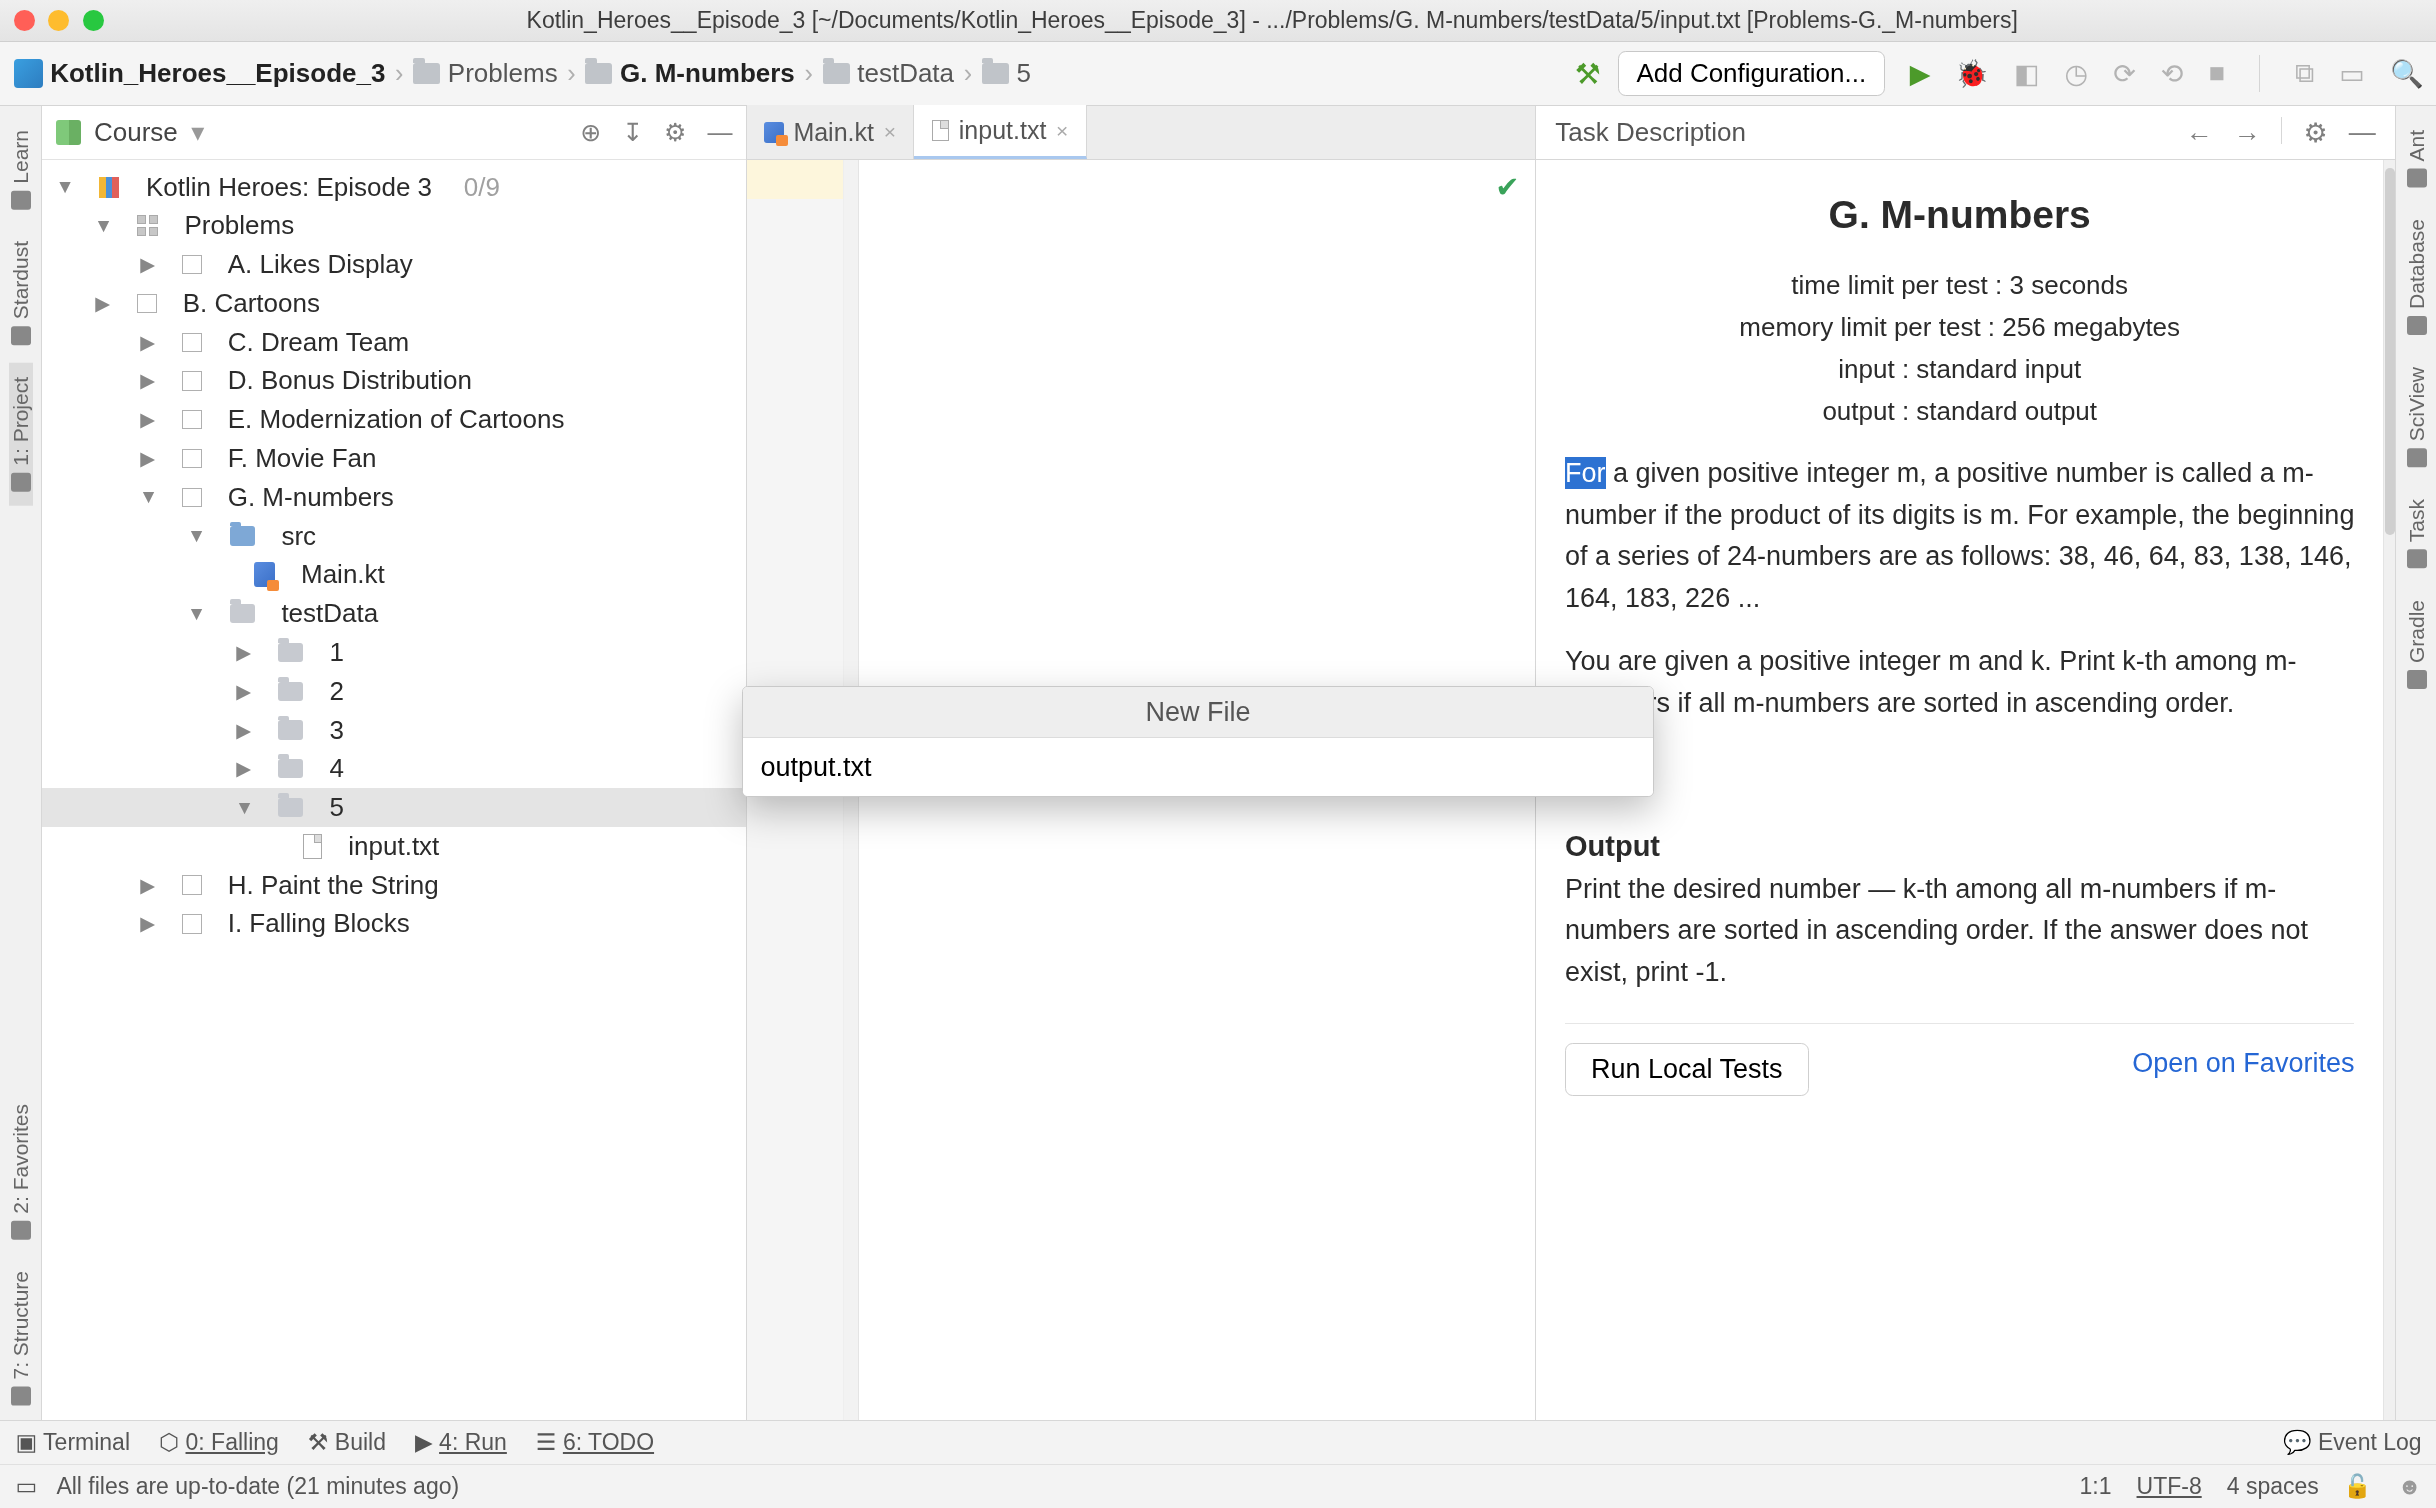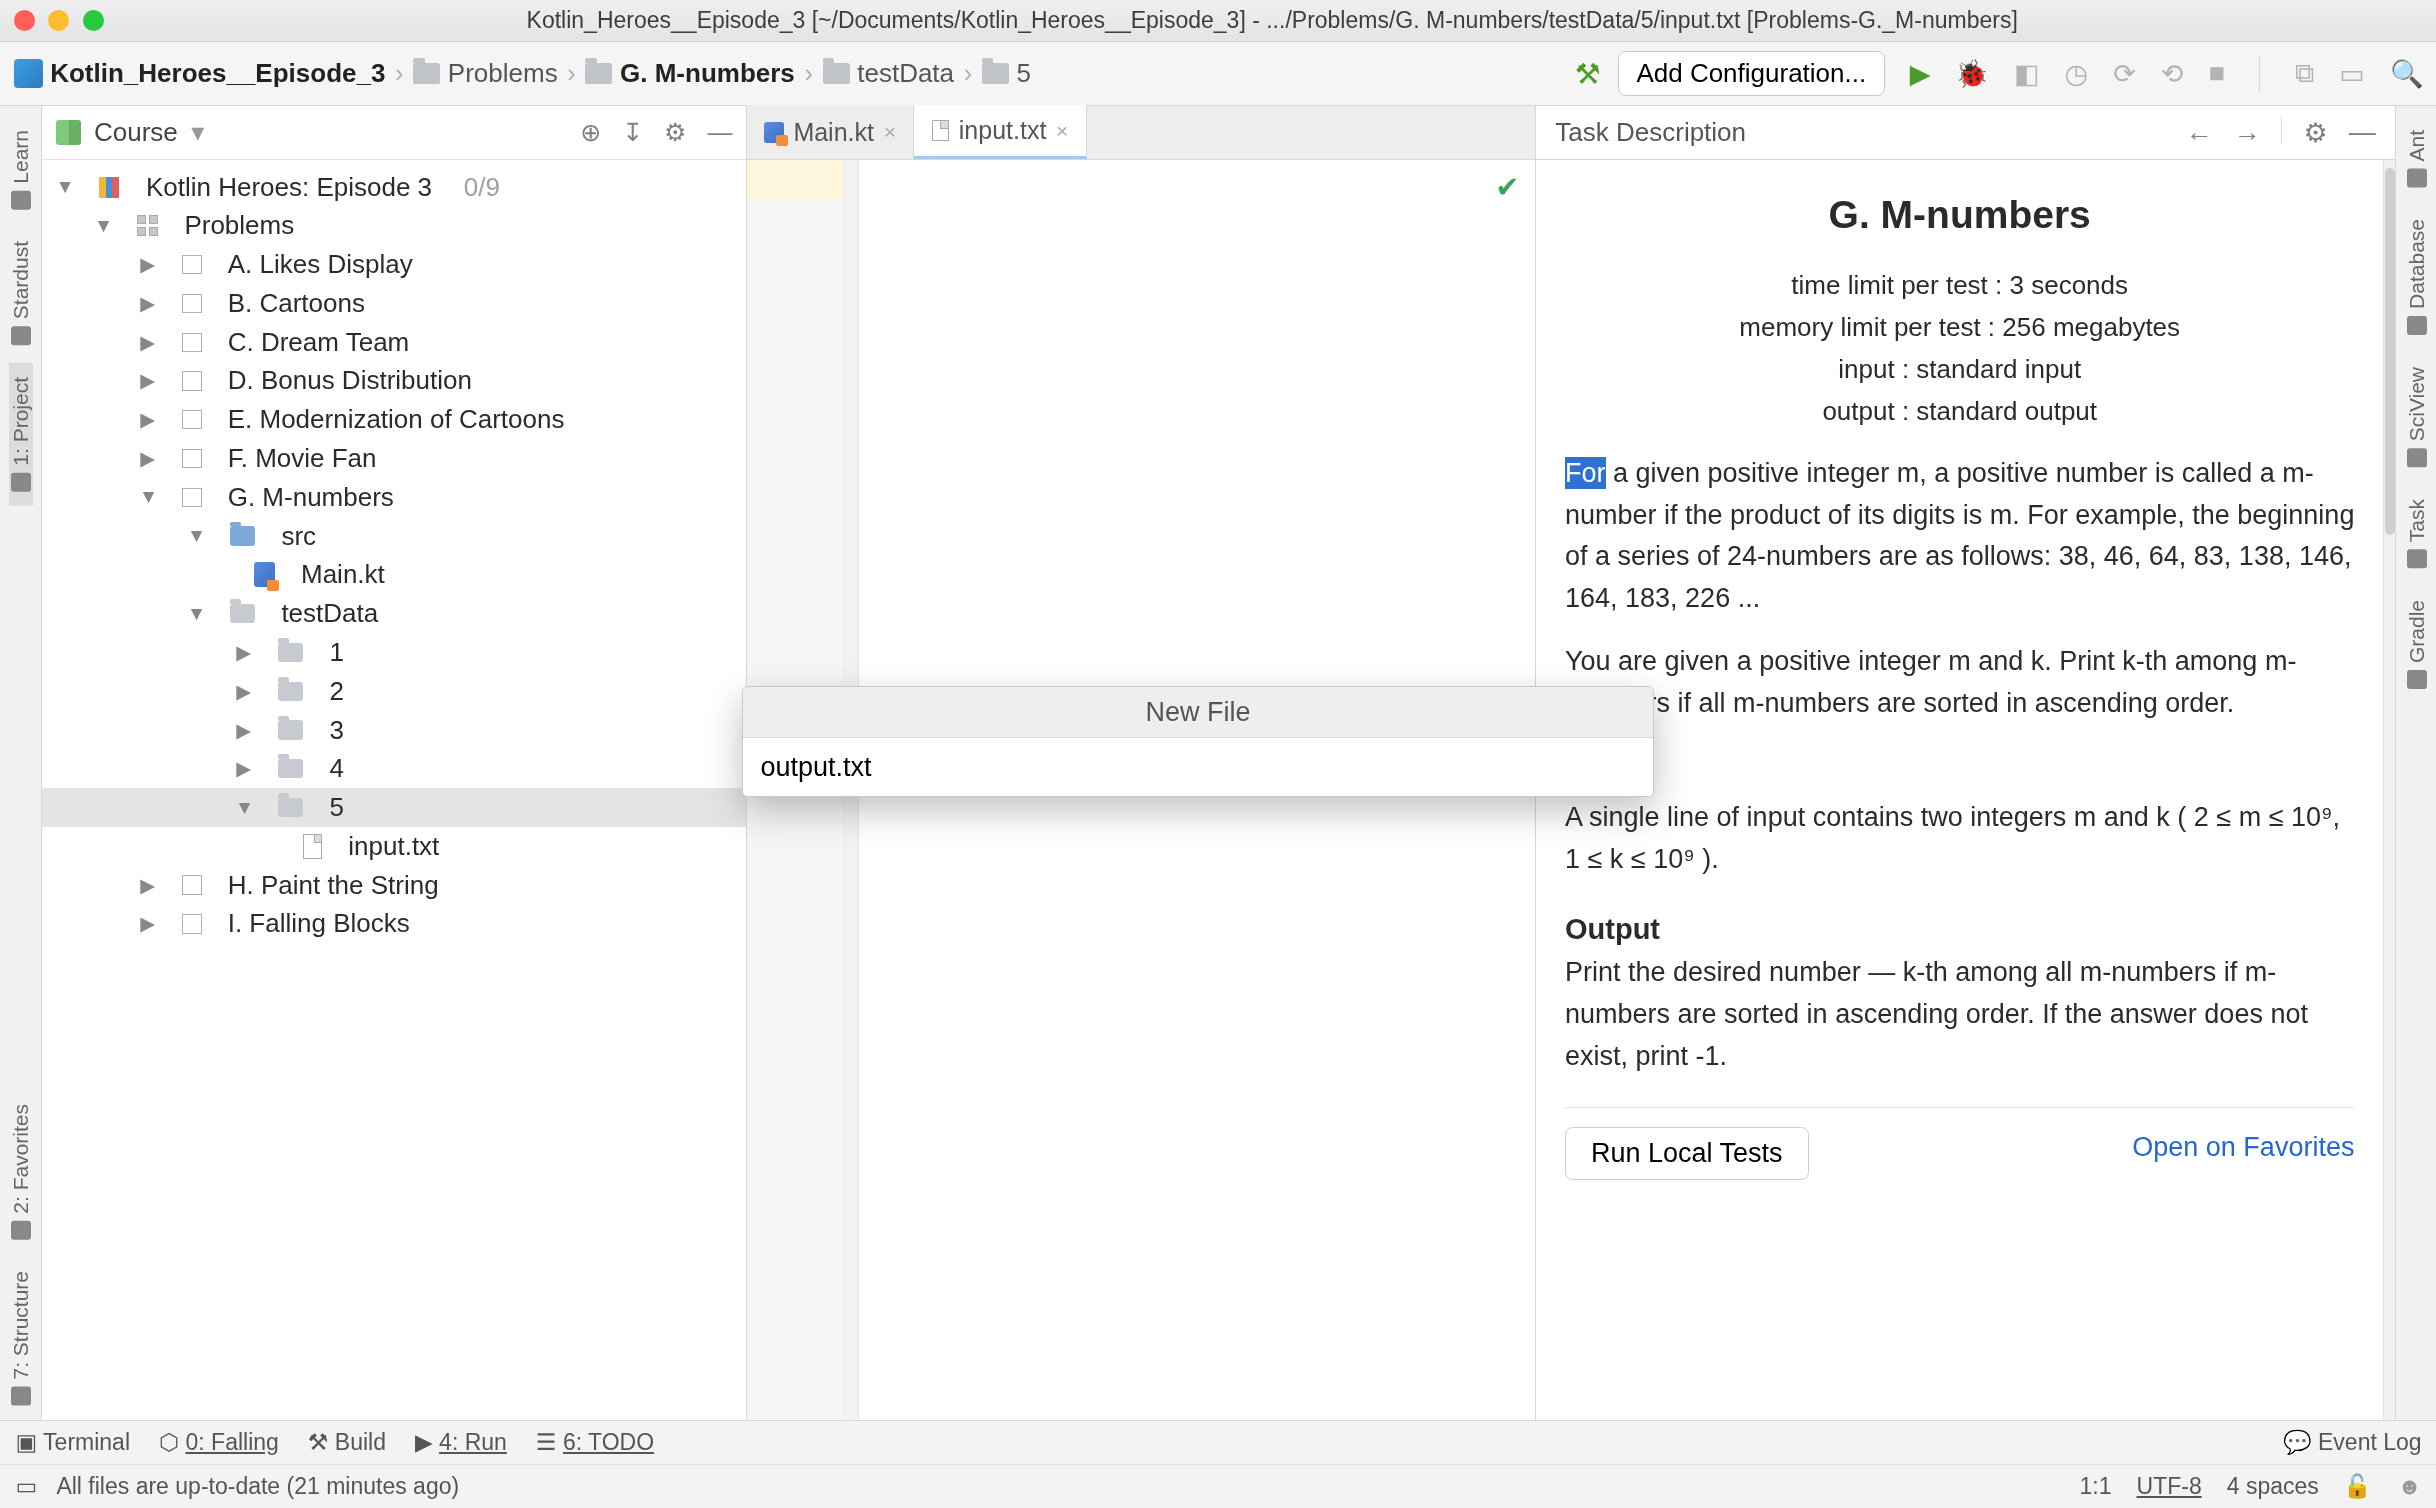--- a/index.html
+++ b/index.html
@@ -219,21 +219,21 @@
               <span></span>
               <span></span>
             </span>
           <span>Problems</span>
         </div>
         <div class="node" style="padding-left:97px">
             <span class="caret closed"></span>
             <span class="ico-task"></span>
             <span>A. Likes Display</span>
           </div>
-        <div class="node" style="padding-left:97px">
+        <div class="node" style="padding-left:52px">
             <span class="caret closed"></span>
             <span class="ico-task"></span>
             <span>B. Cartoons</span>
           </div>
         <div class="node" style="padding-left:97px">
             <span class="caret closed"></span>
             <span class="ico-task"></span>
             <span>C. Dream Team</span>
           </div>
         <div class="node" style="padding-left:97px">
@@ -349,21 +349,20 @@
       <div style="display:flex; flex:1; min-height:0;">
         <div class="taskbody">
           <h1>G. M-numbers</h1>
           <div class="meta">time limit per test : 3 seconds</div>
           <div class="meta">memory limit per test : 256 megabytes</div>
           <div class="meta">input : standard input</div>
           <div class="meta">output : standard output</div>
           <p class="desc"><span class="hl-word">For</span><span> a given positive integer m, a positive number is called a m-number if the product of its digits is m. For example, the beginning of a series of 24-numbers are as follows: 38, 46, 64, 83, 138, 146, 164, 183, 226 ...</span></p>
           <p class="desc">You are given a positive integer m and k. Print k-th among m-numbers if all m-numbers are sorted in ascending order.</p>
           <div class="sec">Input</div>
-          <p>A single line of input contains two integers m and k ( 2 ≤ m ≤ 10⁹, 1 ≤ k ≤ 10⁹ ).</p>
           <div class="sec">Output</div>
           <p>Print the desired number — k-th among all m-numbers if m-numbers are sorted in ascending order. If the answer does not exist, print -1.</p>
           <hr class="hr">
           <div>
             <button class="btn-run">Run Local Tests</button>
             <a class="open-cf">Open on Favorites</a>
           </div>
         </div>
         <div class="task-scroll">
             <div class="thumb"></div>

